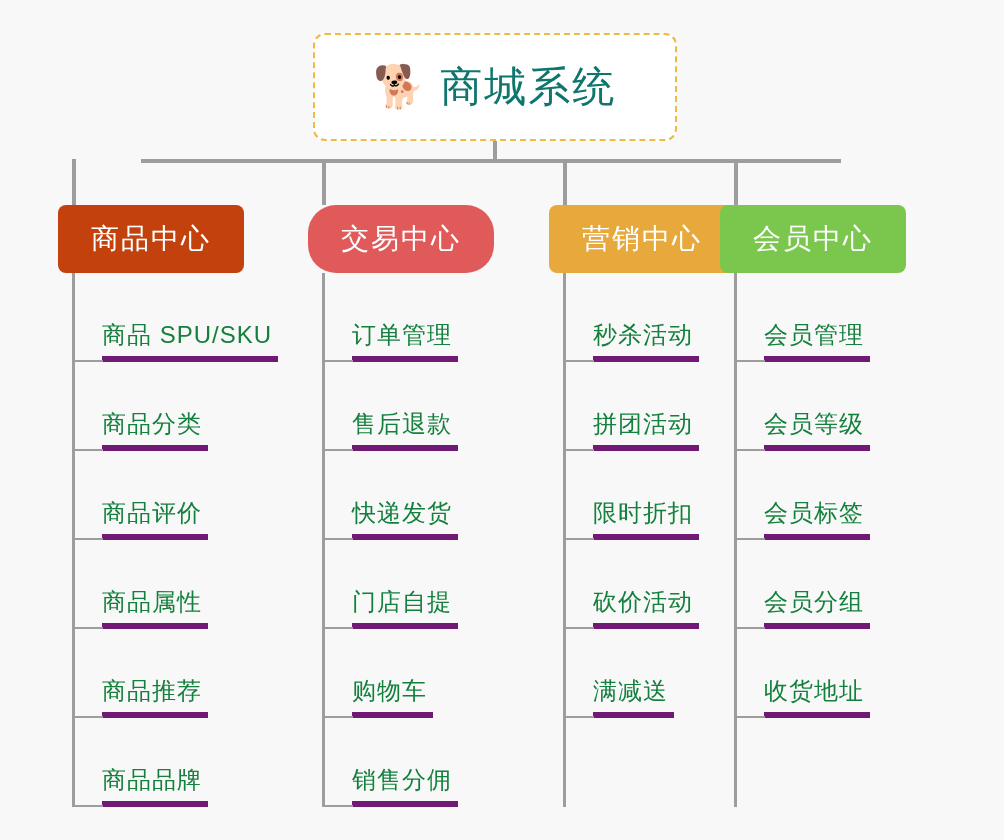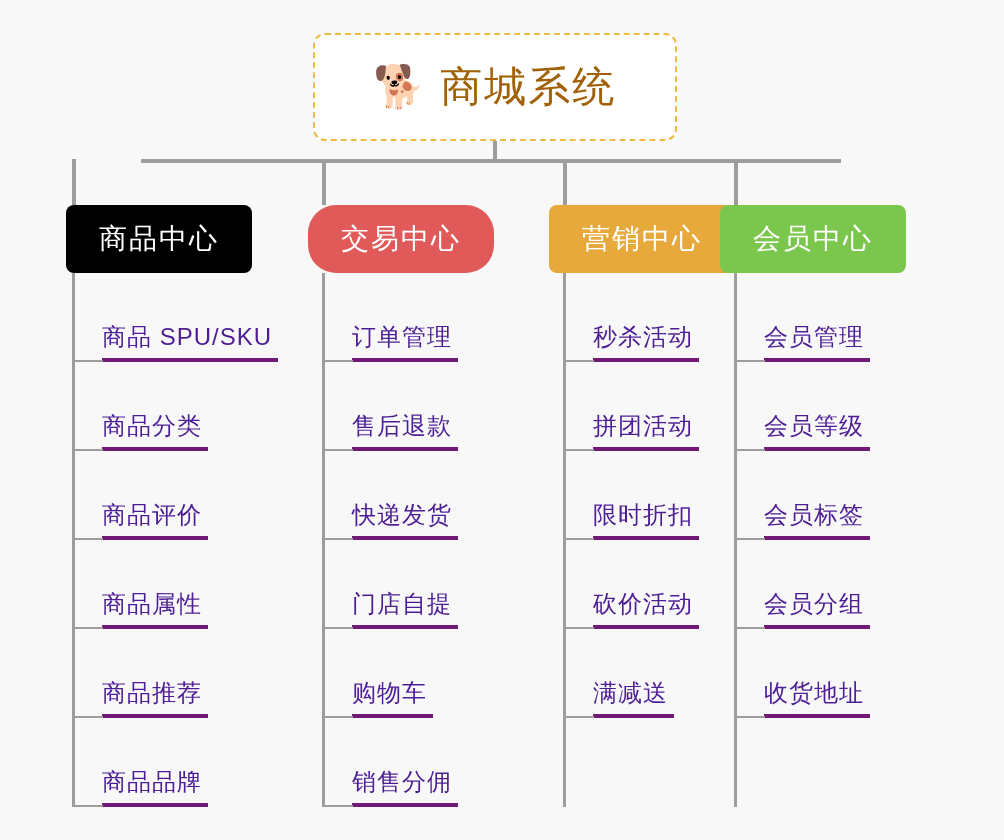--- a/index.html
+++ b/index.html
@@ -36,21 +36,21 @@
     justify-content: center;
     gap: 14px;
   }
   .root-emoji {
     font-size: 42px;
     line-height: 1;
     display: block;
   }
   .root-title {
     font-size: 42px;
-    color: #a16207;
+    color: #0f766e;
     letter-spacing: 2px;
     white-space: nowrap;
     line-height: 1;
   }
 
   
   .line {
     position: absolute;
     background: #9d9d9d;
   }
@@ -113,25 +113,25 @@
     position: relative;
     height: 89px;
     box-sizing: border-box;
     display: flex;
     align-items: flex-end;
     padding-left: 44px;
   }
   .leaf-label {
     position: relative;
     font-size: 24px;
-    color: #4c1d95;
+    color: #15803d;
     white-space: nowrap;
     line-height: 1.25;
     padding: 0 6px 6px 0;
-    border-bottom: 4px solid #701a75;
+    border-bottom: 6px solid #701a75;
     letter-spacing: 1px;
   }
   
   .leaf-item::after {
     content: "";
     position: absolute;
     left: 15px;
     bottom: 0;
     width: 30px;
     height: 2px;
@@ -147,21 +147,21 @@
     <span class="root-emoji">🐕</span>
     <span class="root-title">商城系统</span>
   </div>
 
   <div class="line v-line root-stem"></div>
   <div class="line h-line bus-bar"></div>
 
   <div id="branches-host">
       <div class="branch" style="left: 58px;">
         <div class="branch-drop" style="left: 14px;"></div>
-        <div class="branch-header" style="background: #000000; margin-left: 8px;">
+        <div class="branch-header" style="background: #c2410c;">
           <span>商品中心</span>
         </div>
         <div class="branch-trunk" style="height: 534px;"></div>
         <ul class="leaf-list">
           <li class="leaf-item">
             <span class="leaf-label">商品 SPU/SKU</span>
           </li>
           <li class="leaf-item">
             <span class="leaf-label">商品分类</span>
           </li>

